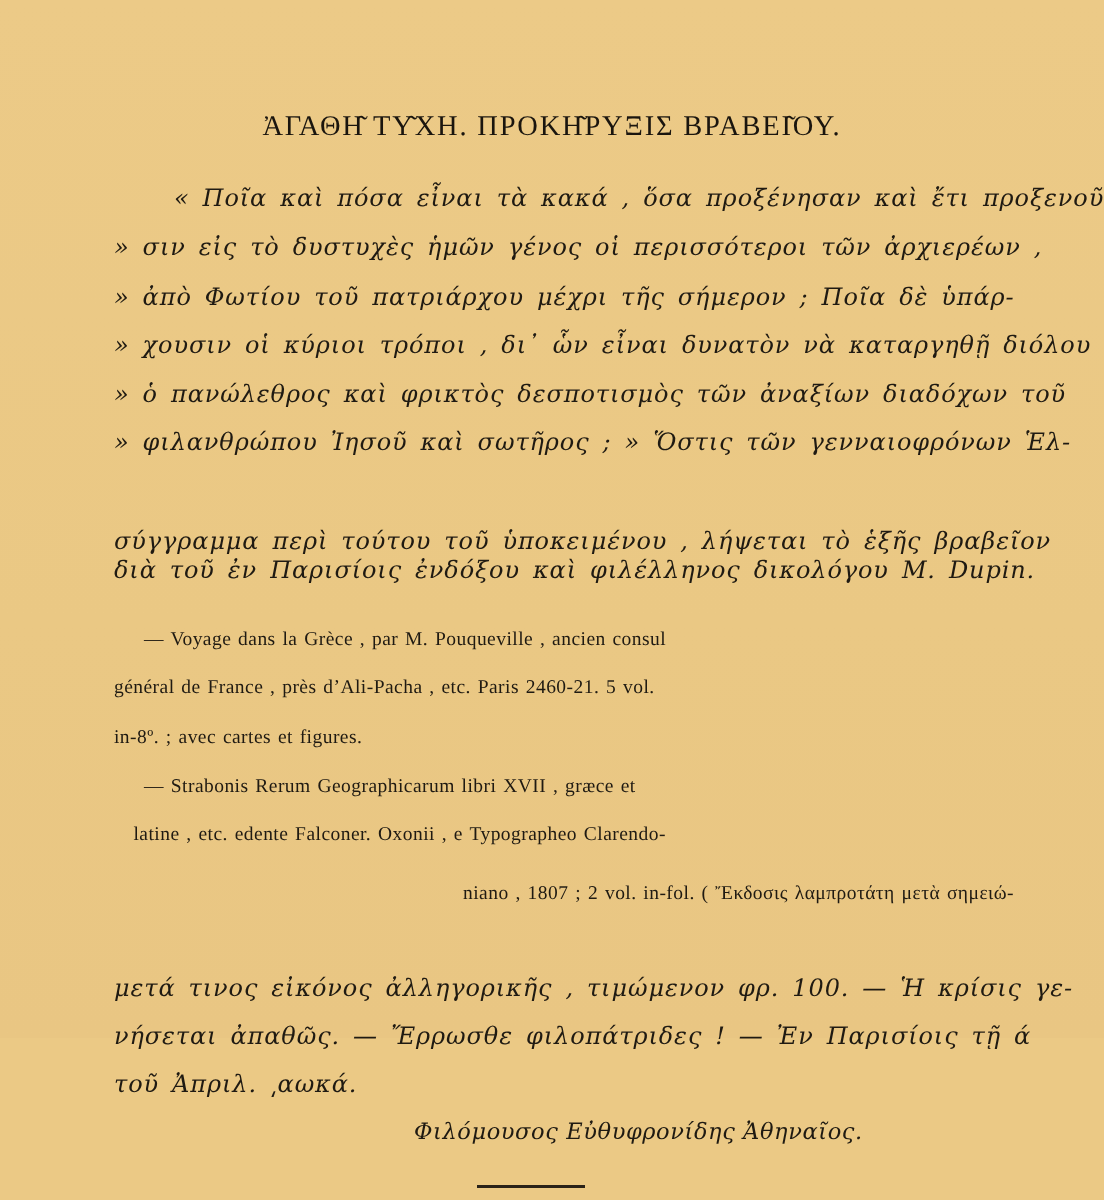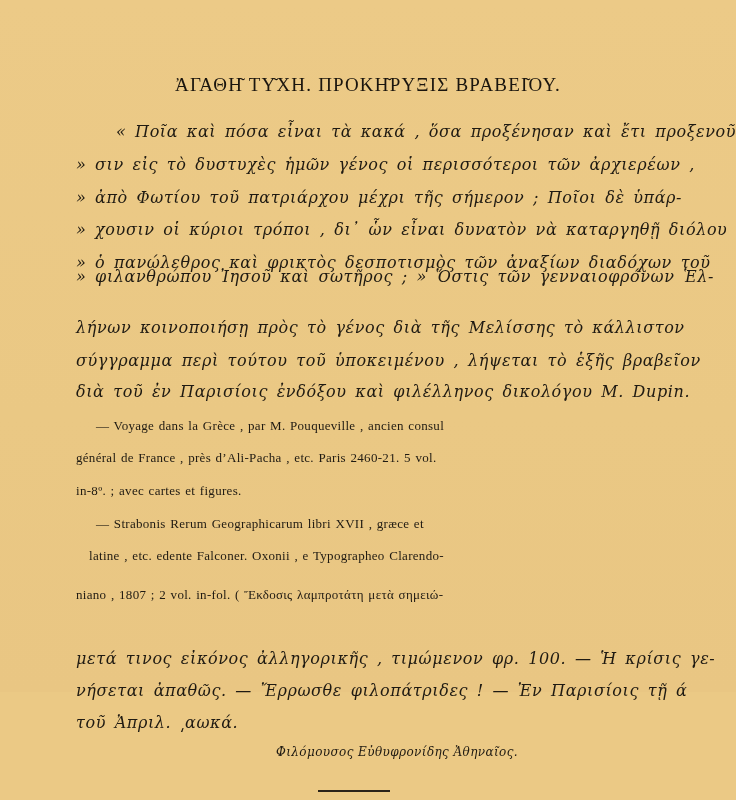--- a/index.html
+++ b/index.html
@@ -54,57 +54,56 @@
       letter-spacing: 0.3px;
       word-spacing: 1px;
     }
     .indent-small { left: 96px; }
     .sig {
       position: absolute;
       left: 276px;
       top: 703px;
       font-family: "DejaVu Serif", serif;
       font-style: italic;
-      font-size: 12px;
+      font-size: 15px;
       letter-spacing: 0.4px;
     }
     .rule {
       position: absolute;
       left: 318px;
       top: 741px;
       width: 72px;
       height: 2px;
       background: #2a2218;
     }
   </style>
 </head>
 <body>
 
 <div class="page">
 
   <div class="title">ἈΓΑΘΗ͂ ΤΥ͂ΧΗ. ΠΡΟΚΗ͂ΡΥΞΙΣ ΒΡΑΒΕΙ͂ΟΥ.</div>
 
   <div class="line greek indent-small" style="top:122px; left:116px;">« Ποῖα καὶ πόσα εἶναι τὰ κακά , ὅσα προξένησαν καὶ ἔτι προξενοῦ-</div>
   <div class="line greek" style="top:155px; left:76px;">» σιν εἰς τὸ δυστυχὲς ἡμῶν γένος οἱ περισσότεροι τῶν ἀρχιερέων ,</div>
-  <div class="line greek" style="top:188px; left:76px;">» ἀπὸ Φωτίου τοῦ πατριάρχου μέχρι τῆς σήμερον ; Ποῖοι δὲ ὑπάρ-</div>
+  <div class="line greek" style="top:188px; left:76px;">» ἀπὸ Φωτίου τοῦ πατριάρχου μέχρι τῆς σήμερον ; Ποῖα δὲ ὑπάρ-</div>
   <div class="line greek" style="top:253px; left:76px;">» ὁ πανώλεθρος καὶ φρικτὸς δεσποτισμὸς τῶν ἀναξίων διαδόχων τοῦ</div>
   <div class="line greek" style="top:220px; left:76px;">» χουσιν οἱ κύριοι τρόποι , δι᾽ ὧν εἶναι δυνατὸν νὰ καταργηθῇ διόλου</div>
-  <div class="line greek" style="top:267px; left:76px;">» φιλανθρώπου Ἰησοῦ καὶ σωτῆρος ; » Ὅστις τῶν γενναιοφρόνων Ἑλ-</div>
-  <div class="line greek" style="top:318px; left:76px;">λήνων κοινοποιήσῃ πρὸς τὸ γένος διὰ τῆς Μελίσσης τὸ κάλλιστον</div>
+  <div class="line greek" style="top:285px; left:76px;">» φιλανθρώπου Ἰησοῦ καὶ σωτῆρος ; » Ὅστις τῶν γενναιοφρόνων Ἑλ-</div>
   <div class="line greek" style="top:351px; left:76px;">σύγγραμμα περὶ τούτου τοῦ ὑποκειμένου , λήψεται τὸ ἑξῆς βραβεῖον</div>
-  <div class="line greek" style="top:382px; left:76px;">διὰ τοῦ ἐν Παρισίοις ἐνδόξου καὶ φιλέλληνος δικολόγου M. Dupin.</div>
+  <div class="line greek" style="top:370px; left:76px;">διὰ τοῦ ἐν Παρισίοις ἐνδόξου καὶ φιλέλληνος δικολόγου M. Dupin.</div>
 
   <div class="line latin" style="top:416px; left:96px;">— Voyage dans la Grèce , par M. Pouqueville , ancien consul</div>
   <div class="line latin" style="top:448px; left:76px;">général de France , près d’Ali-Pacha , etc. Paris 2460-21. 5 vol.</div>
   <div class="line latin" style="top:481px; left:76px;">in-8º. ; avec cartes et figures.</div>
 
   <div class="line latin" style="top:514px; left:96px;">— Strabonis Rerum Geographicarum libri XVII , græce et</div>
   <div class="line latin" style="top:546px; left:89px;">latine , etc. edente Falconer. Oxonii , e Typographeo Clarendo-</div>
 
-  <div class="line latin" style="top:585px; left:76px;">niano , 1807 ; 2 vol. in-fol. ( Ἔκδοσις λαμπροτάτη μετὰ σημειώ-</div>
+  <div class="line latin" style="top:585px; left:76px;text-align:right;">niano , 1807 ; 2 vol. in-fol. ( Ἔκδοσις λαμπροτάτη μετὰ σημειώ-</div>
   <div class="line greek" style="top:649px; left:76px;">μετά τινος εἰκόνος ἀλληγορικῆς , τιμώμενον φρ. 100. — Ἡ κρίσις γε-</div>
   <div class="line greek" style="top:713px; left:76px;">τοῦ Ἀπριλ. ͵αωκά.</div>
   <div class="line greek" style="top:681px; left:76px;">νήσεται ἀπαθῶς. — Ἔρρωσθε φιλοπάτριδες ! — Ἐν Παρισίοις τῇ ά</div>
 
   <div class="sig" style="top:745px;">Φιλόμουσος Εὐθυφρονίδης Ἀθηναῖος.</div>
 
   <div class="rule" style="top:790px;"></div>
 </div>
 
 </body></html>

